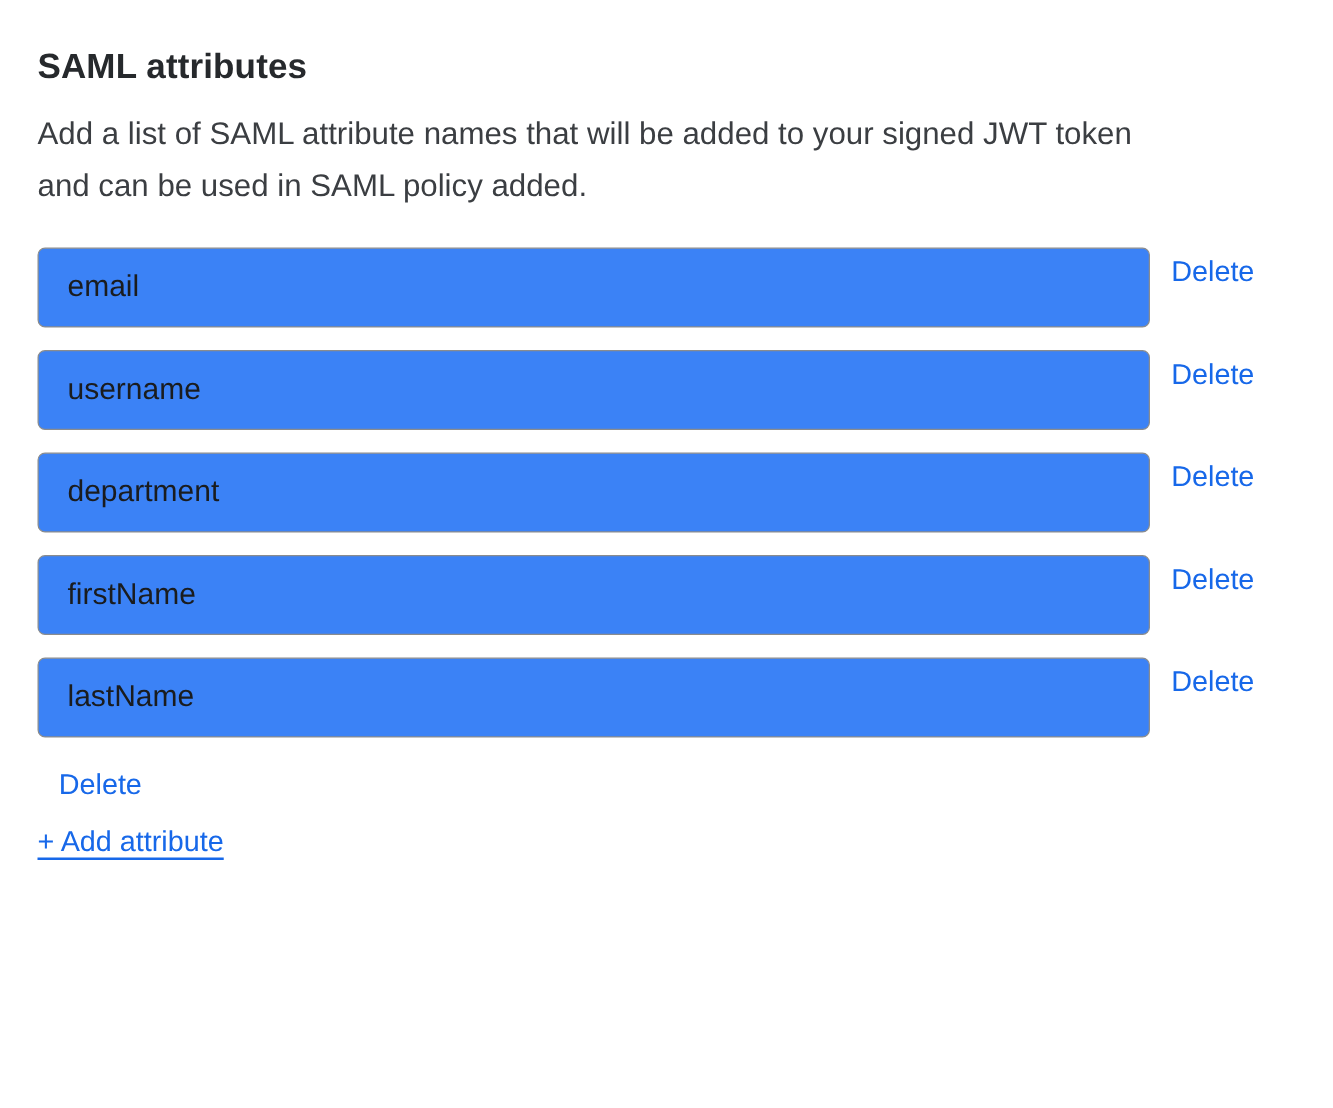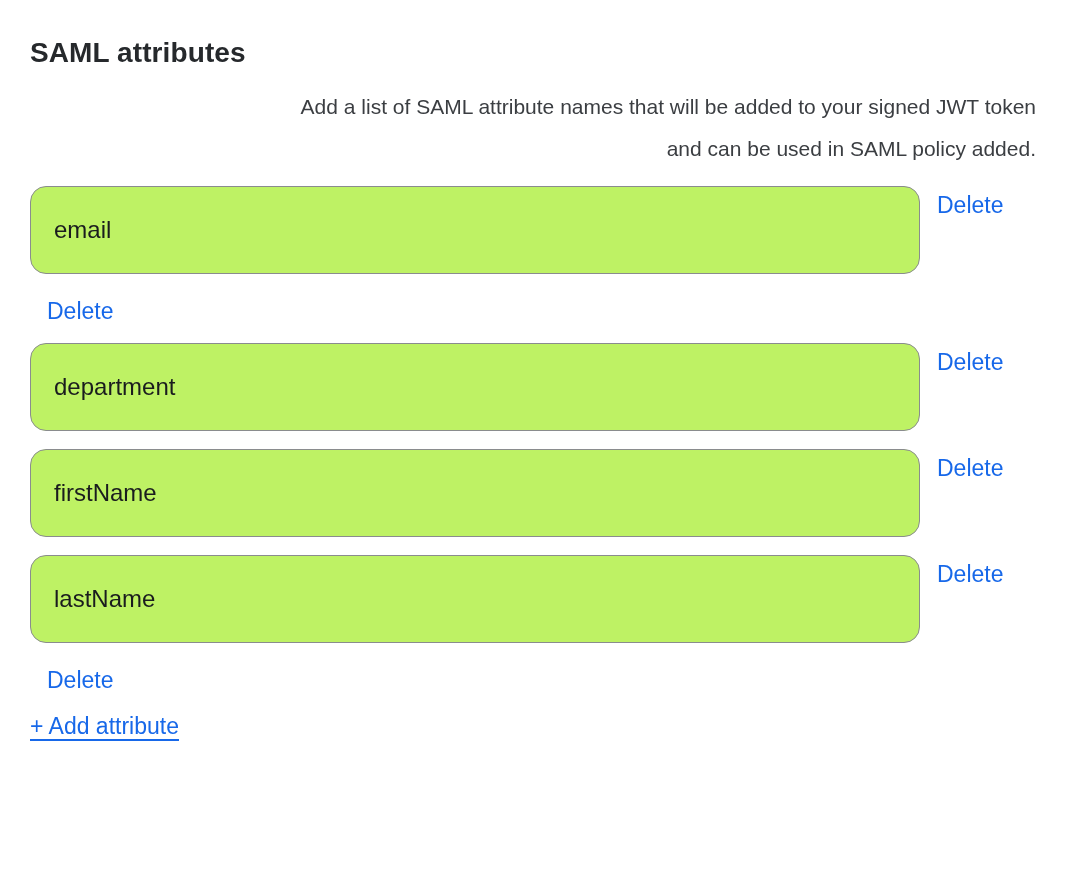--- a/index.html
+++ b/index.html
@@ -25,41 +25,40 @@
   }
   .section-title {
     margin: 0;
     font-size: 28px;
     line-height: 30px;
     font-weight: 700;
     color: var(--title-color);
     letter-spacing: 0.1px;
   }
   .section-desc {
-    margin: 18px 0 16px 0;
-    font-size: 21px;
+    margin: 18px 0 28px 0;
+    font-size: 25px;
     line-height: 42px;
     color: var(--desc-color);
     max-width: 1010px;
-    text-align: right;
   }
   .section-desc .desc-line {
     display: block;
   }
   .attr-row {
     display: flex;
     align-items: flex-start;
     margin-bottom: 18px;
   }
   .attr-input {
     width: 890px;
-    height: 88px;
+    height: 64px;
     border: 1.5px solid var(--input-border);
-    border-radius: 16px;
-    background: #bef264;
+    border-radius: 6px;
+    background: #3b82f6;
     padding: 0 23px;
     font-family: inherit;
     font-size: 24px;
     color: var(--input-text);
     outline: none;
   }
   .delete-link {
     margin-left: 17px;
     margin-top: 5px;
     font-size: 23px;
@@ -93,20 +92,21 @@
     <span class="desc-line">and can be used in SAML policy added.</span>
   </p>
 
   <div id="attr-rows">
   <div class="attr-row">
     <input type="text" class="attr-input" value="email" style="">
     <a class="delete-link">Delete</a>
   </div>
 
   <div class="attr-row">
+    <input type="text" class="attr-input" value="username" style="">
     <a class="delete-link">Delete</a>
   </div>
 
   <div class="attr-row">
     <input type="text" class="attr-input" value="department" style="">
     <a class="delete-link">Delete</a>
   </div>
 
   <div class="attr-row">
     <input type="text" class="attr-input" value="firstName" style="">

